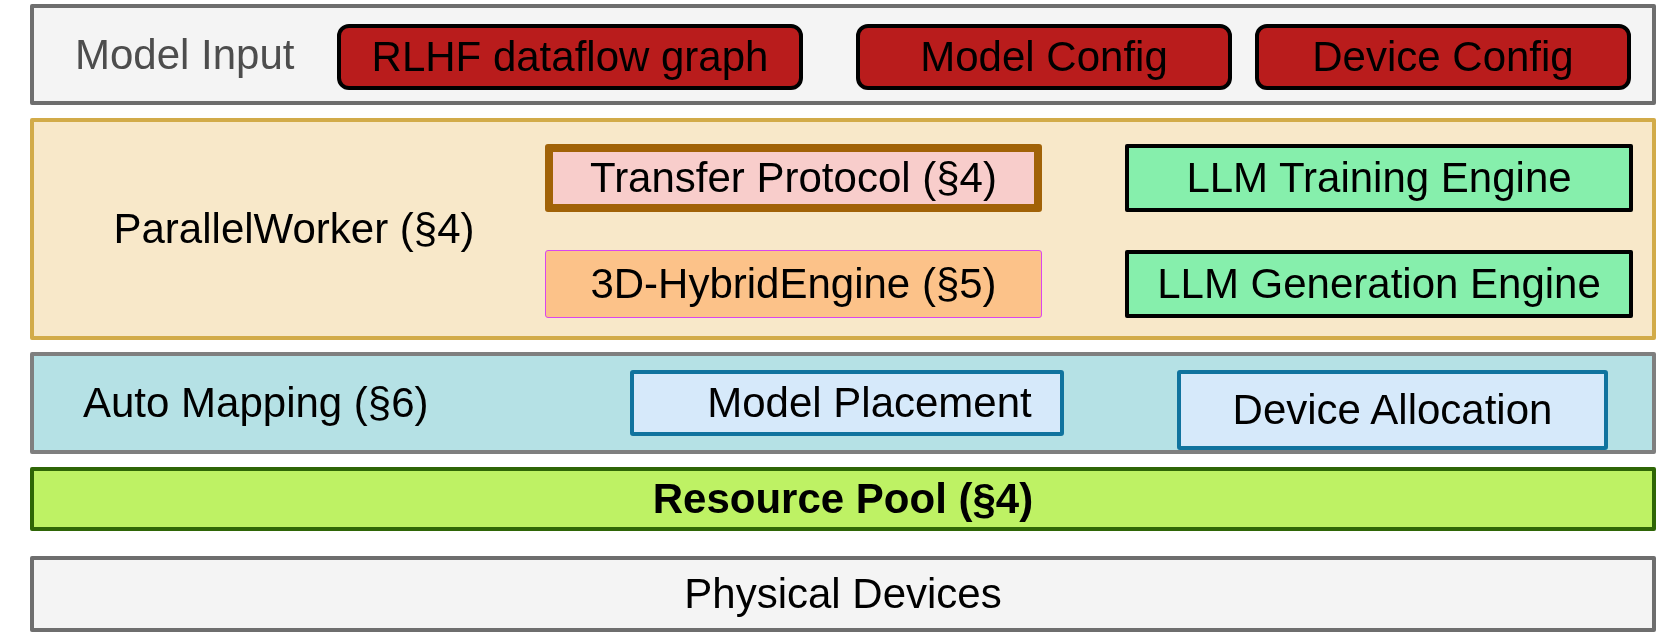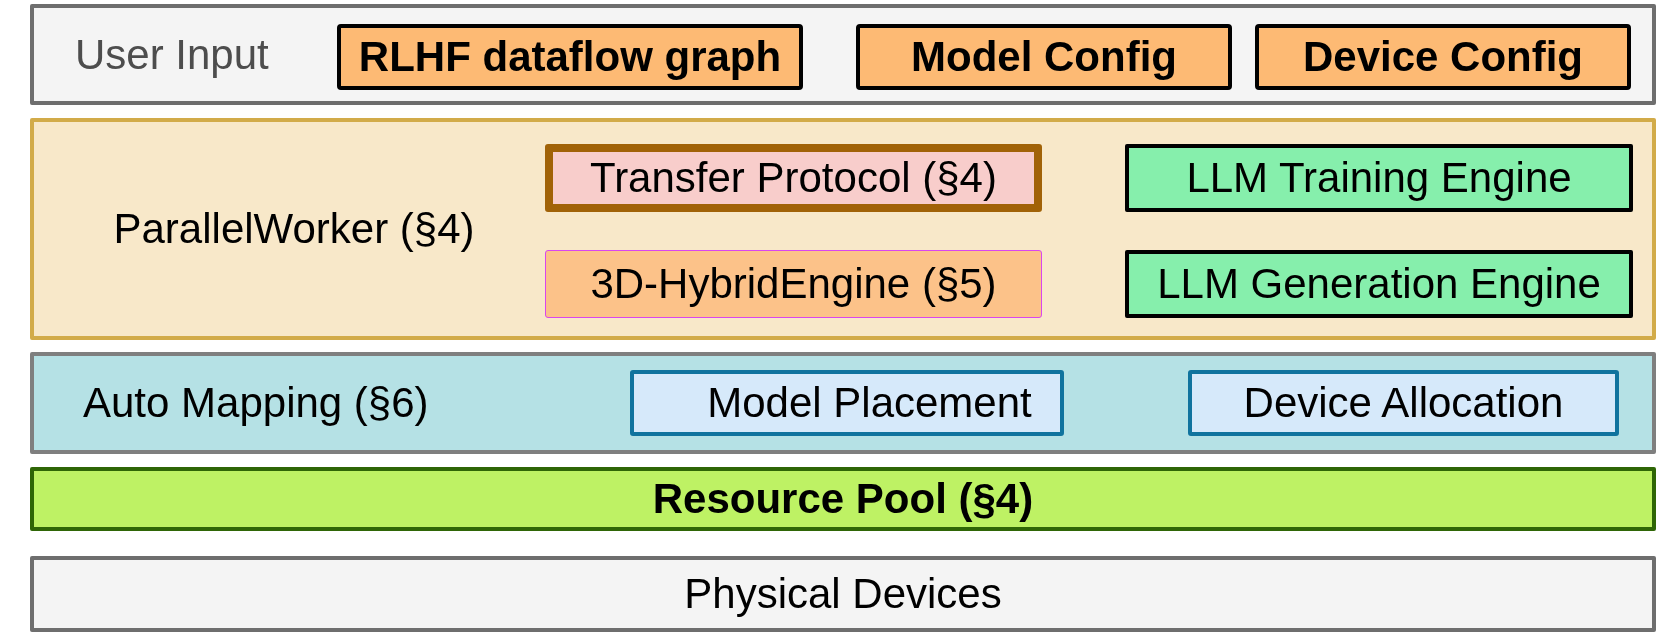--- a/index.html
+++ b/index.html
@@ -8,56 +8,56 @@
 
   .row{position:absolute;left:30px;width:1626px;box-sizing:border-box;border:4px solid #6e6e6e;border-radius:2px;}
   .row-label{position:absolute;font-size:42px;color:#000;white-space:nowrap;}
 
   .ibox{position:absolute;box-sizing:border-box;display:flex;align-items:center;justify-content:center;
         font-size:42px;color:#000;white-space:nowrap;border-radius:3px;}
 
   
   #layer-user-input{top:4px;height:101px;background:#f4f4f4;border-color:#6e6e6e;}
   #layer-user-input .row-label{left:41px;top:50%;transform:translateY(-50%);color:#4d4d4d;}
-  .wbox{background:#fdba74;border:4px solid #000000;border-radius:4px;font-weight:bold;}
+  .wbox{background:#b91c1c;border:4px solid #000000;border-radius:12px;}
   #box-rlhf{left:303px;top:16px;width:466px;height:66px;}
   #box-model-config{left:822px;top:16px;width:376px;height:66px;}
   #box-device-config{left:1221px;top:16px;width:376px;height:66px;}
 
   
   #layer-parallel-worker{top:118px;height:222px;background:#f8e8c9;border-color:#d2ab49;}
   #layer-parallel-worker .row-label{left:60px;top:50%;transform:translateY(-50%);width:400px;text-align:center;}
   #box-transfer{left:511px;top:22px;width:497px;height:68px;background:#f8cdcb;border:8px solid #a16207;}
   #box-hybrid{left:511px;top:128px;width:497px;height:68px;background:#fcc289;border:1px solid #d946ef;}
   .engine{background:#86efac;border:4px solid #000000;border-radius:2px;}
   #box-training{left:1091px;top:22px;width:508px;height:68px;}
   #box-generation{left:1091px;top:128px;width:508px;height:68px;}
 
   
   #layer-auto-mapping{top:352px;height:102px;background:#b5e1e5;border-color:#7f7f7f;}
   #layer-auto-mapping .row-label{left:49px;top:50%;transform:translateY(-50%);width:420px;}
   .bluebox{background:#d6e9fa;border:4px solid #10739e;}
   #box-placement{left:596px;top:14px;width:434px;height:66px;padding-left:45px;}
-  #box-allocation{left:1143px;top:14px;width:431px;height:66px;margin-left:11px;}
+  #box-allocation{left:1143px;top:14px;width:431px;height:80px;}
 
   
   #layer-resource-pool{top:467px;height:64px;background:#bef264;border-color:#2f6606;
       display:flex;align-items:center;justify-content:center;font-size:42px;color:#000;font-weight:bold;}
 
   
   #layer-physical-devices{top:556px;height:76px;background:#f4f4f4;border-color:#6e6e6e;
       display:flex;align-items:center;justify-content:center;font-size:42px;color:#000;}
 </style>
 </head>
 <body>
 
 <div id="stage">
 
   <div class="row" id="layer-user-input">
-    <div class="row-label">User Input</div>
+    <div class="row-label">Model Input</div>
     <div class="ibox wbox" id="box-rlhf">RLHF dataflow graph</div>
     <div class="ibox wbox" id="box-model-config">Model Config</div>
     <div class="ibox wbox" id="box-device-config">Device Config</div>
   </div>
 
   <div class="row" id="layer-parallel-worker">
     <div class="row-label">ParallelWorker (§4)</div>
     <div class="ibox" id="box-transfer">Transfer Protocol (§4)</div>
     <div class="ibox" id="box-hybrid">3D-HybridEngine (§5)</div>
     <div class="ibox engine" id="box-training">LLM Training Engine</div>

